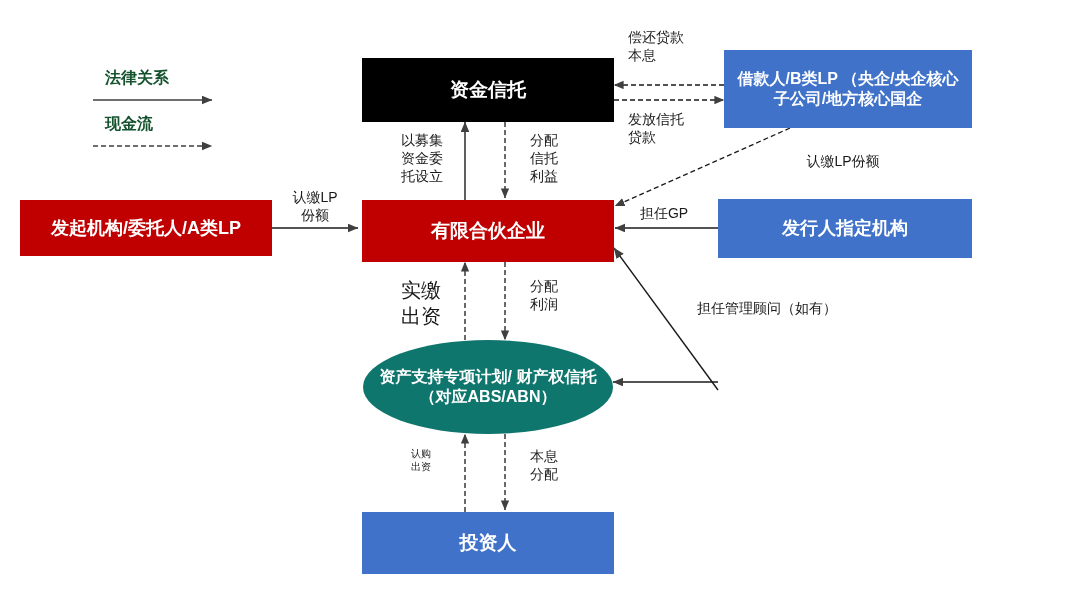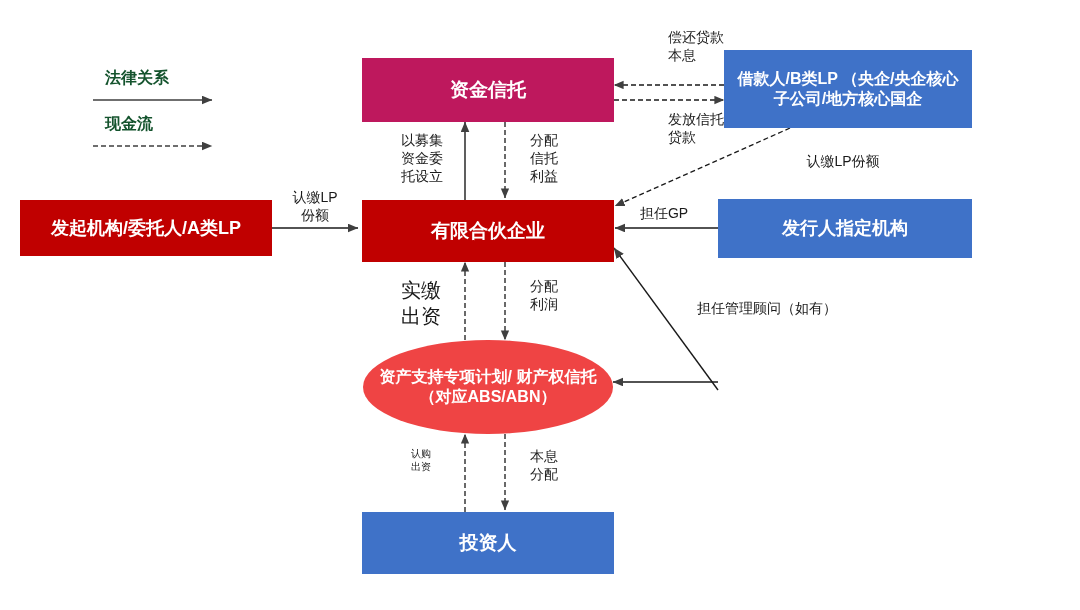--- a/index.html
+++ b/index.html
@@ -10,29 +10,29 @@
   }
   #canvas{position:absolute;left:0;top:0;width:1080px;height:610px;}
   .svg-layer{position:absolute;left:0;top:0;width:1080px;height:610px;pointer-events:none;}
 
   .node{
     position:absolute;display:flex;align-items:center;justify-content:center;
     text-align:center;font-weight:bold;color:#ffffff;
     line-height:1.25;box-sizing:border-box;
   }
   .node.red{background:#C00000;}
-  .node.green{background:#be185d;}
+  .node.green{background:#000000;}
   .node.blue{background:#3F72C8;}
-  .node.ellipse{background:#ef4444;border-radius:50%;}
+  .node.ellipse{background:#0f766e;border-radius:50%;}
 
   .lbl{
     position:absolute;color:#1a1a1a;font-weight:normal;
     line-height:1.3;text-align:center;white-space:pre-line;
   }
-  .lbl.left{text-align:left;margin-left:40px;}
+  .lbl.left{text-align:left;}
 
   .legend-text{position:absolute;font-weight:bold;color:#14532d;}
 </style>
 </head>
 <body>
 
 <div id="canvas">
 
   <svg class="svg-layer" viewBox="0 0 1080 610" xmlns="http://www.w3.org/2000/svg">
     <defs>

